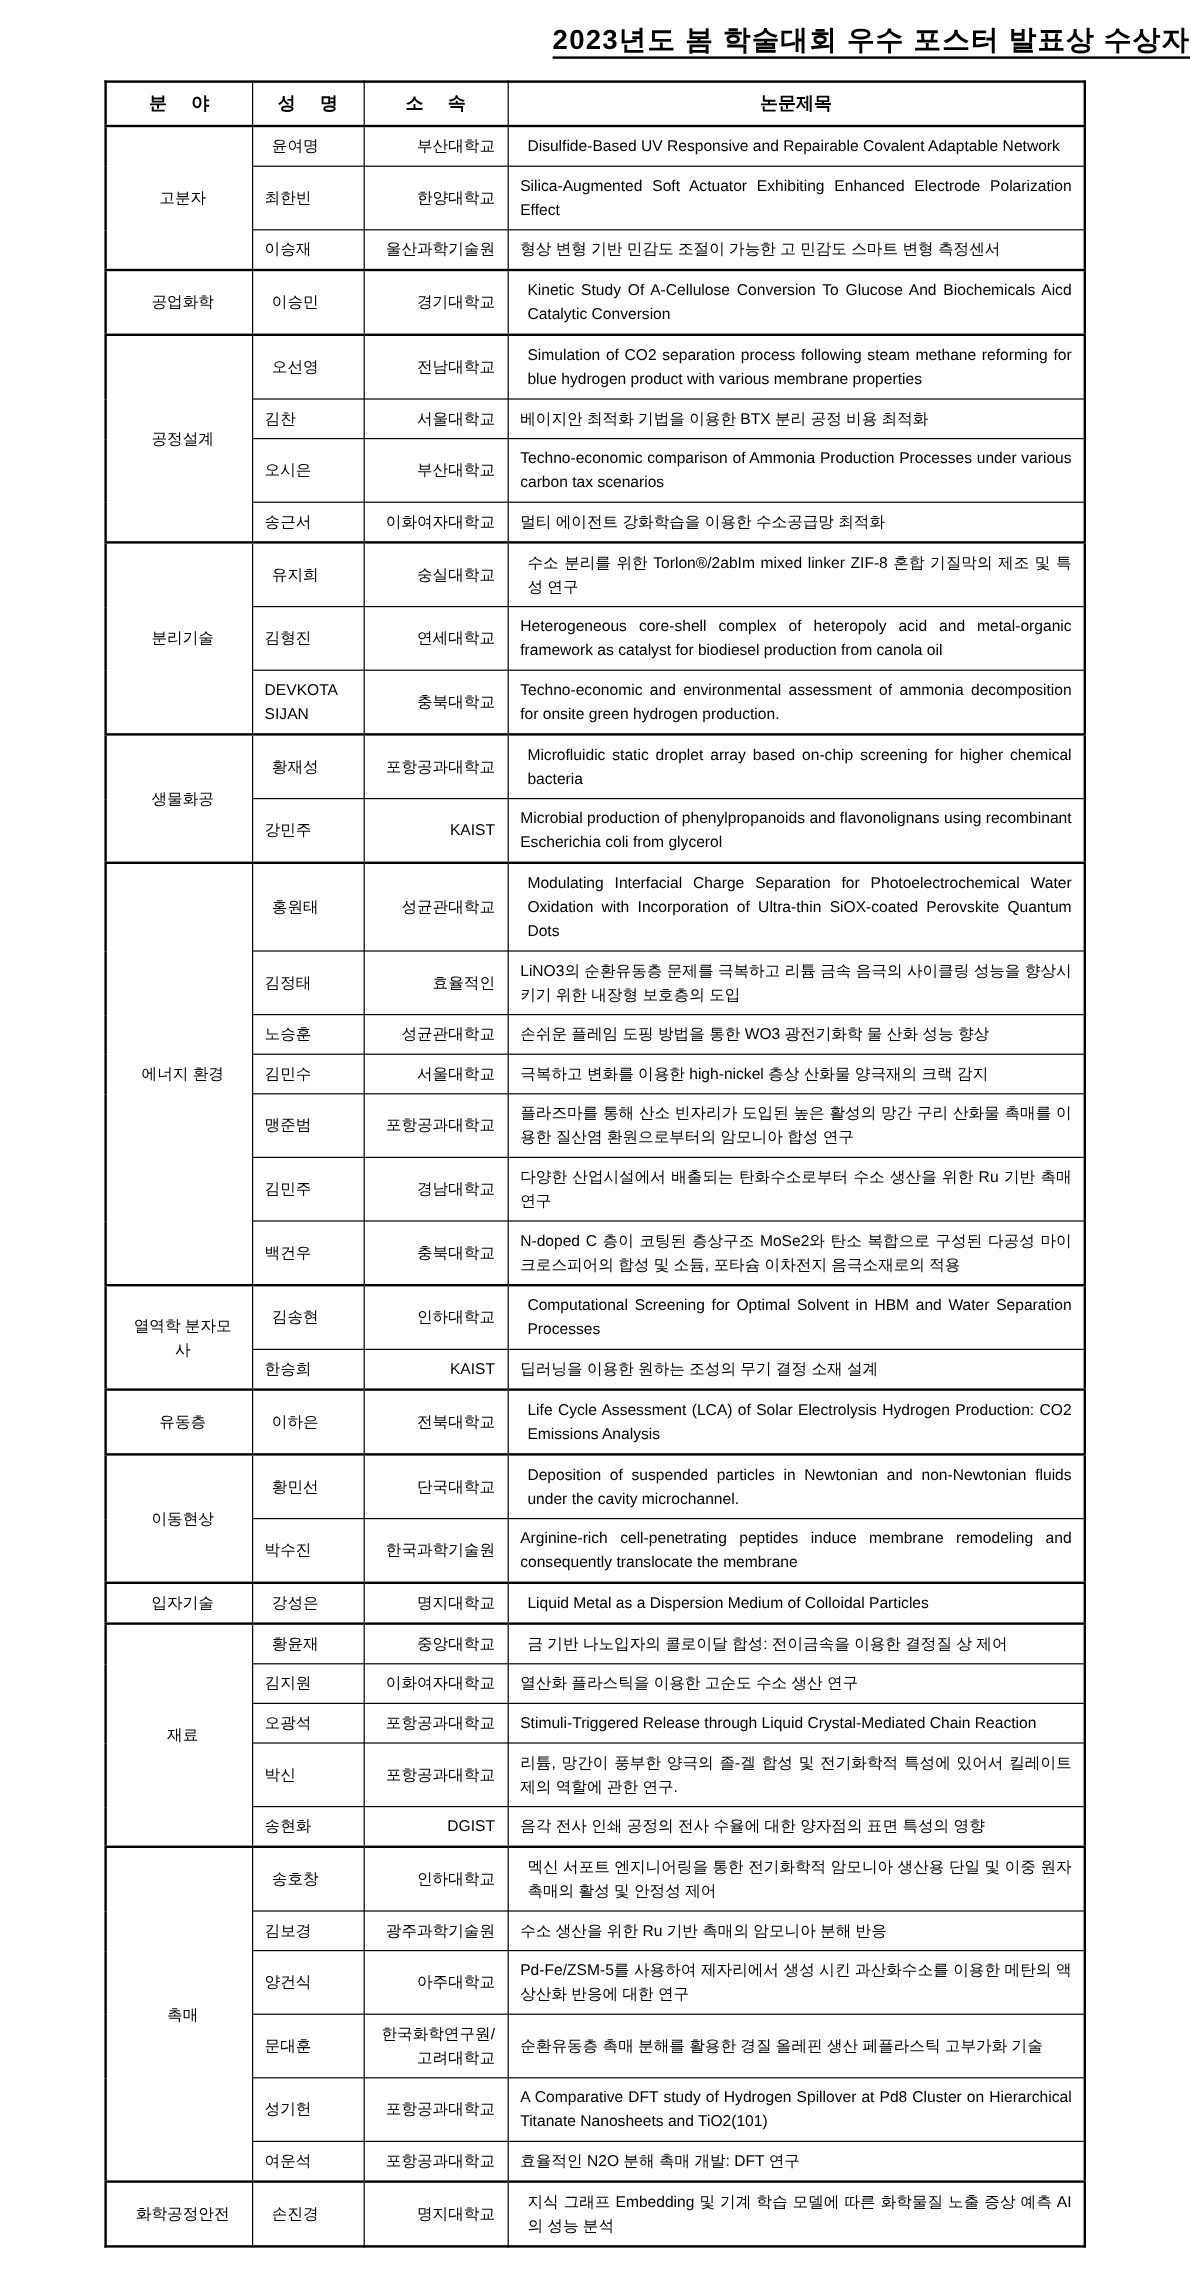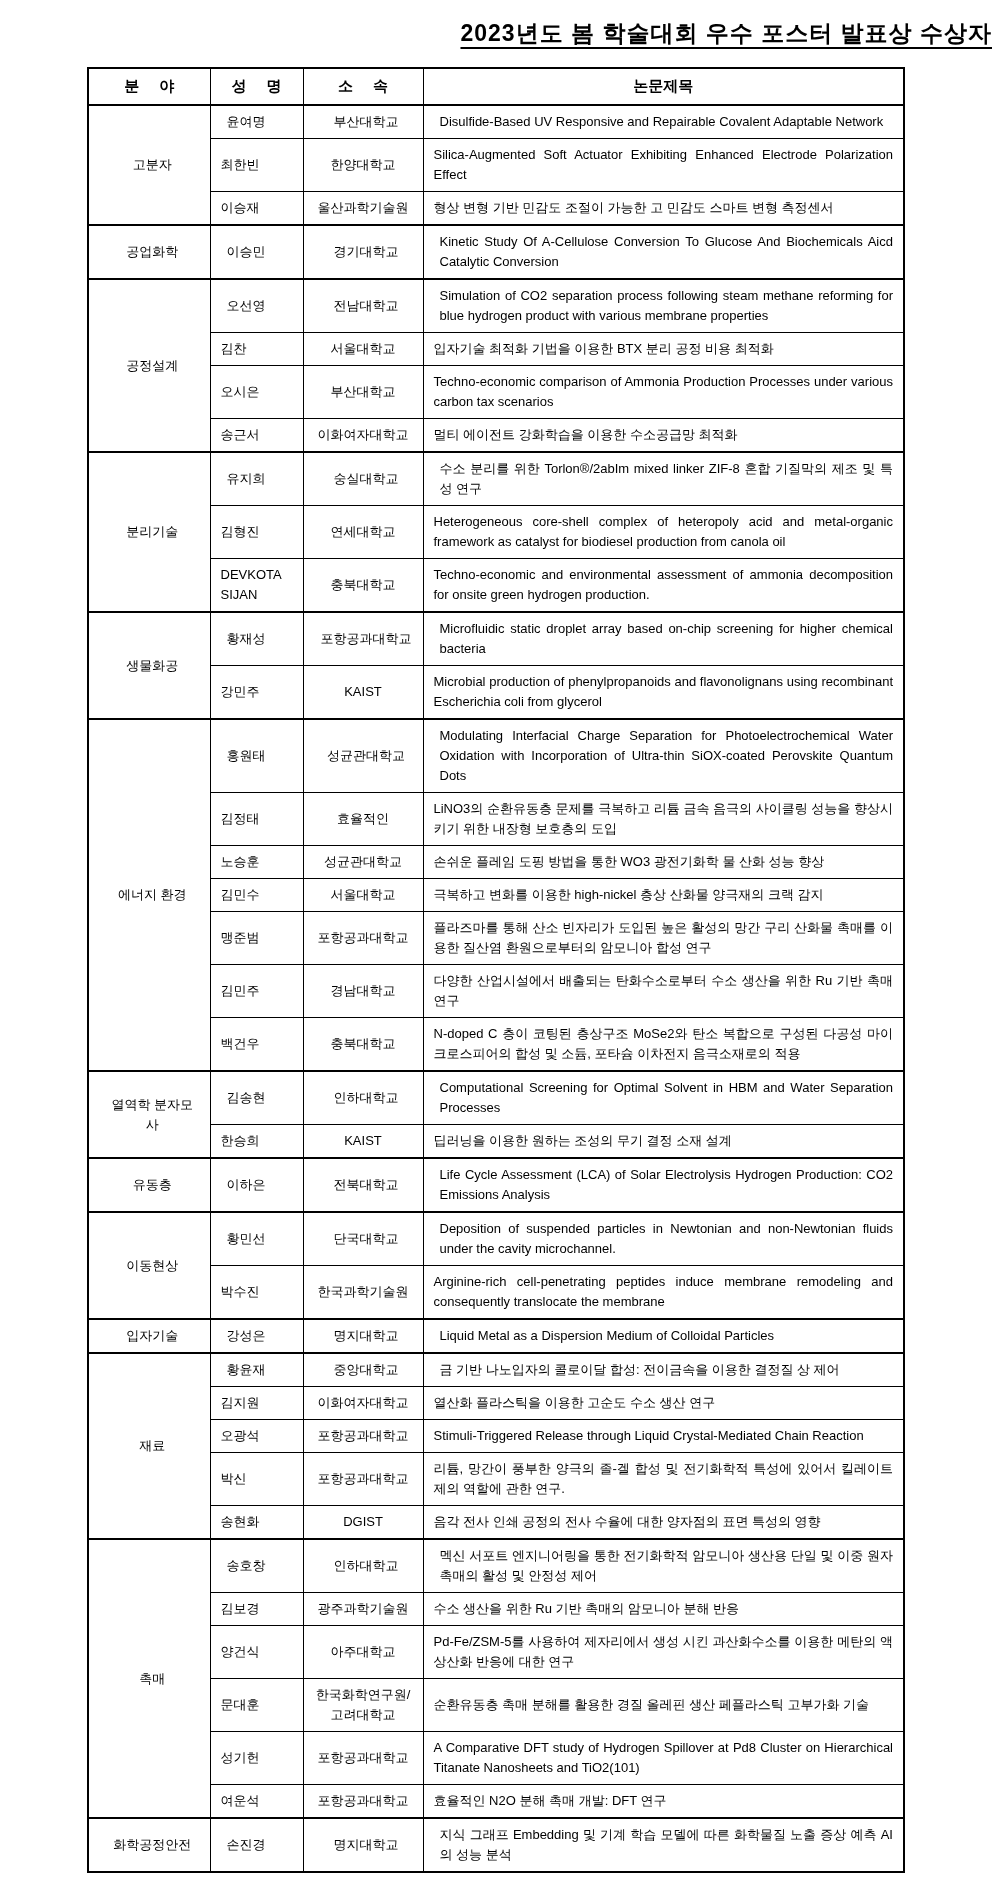--- a/index.html
+++ b/index.html
@@ -56,21 +56,21 @@
   }
   td.field {
     text-align: center;
     padding: 6px 4px;
     margin-left: 11px;
   }
   td.name {
     text-align: left;
   }
   td.affil {
-    text-align: center;
+    text-align: right;
     padding: 6px 8px;
   }
   td.title-col {
     text-align: justify;
     text-justify: inter-word;
     padding: 6px 12px;
   }
   tr.group-start td {
     border-top: 2px solid #000000;
     padding-left: 16px;
@@ -123,21 +123,21 @@
       </tr>
       <tr class="group-start">
         <td class="field" rowspan="4">공정설계</td>
         <td class="name">오선영</td>
         <td class="affil">전남대학교</td>
         <td class="title-col">Simulation of CO2 separation process following steam methane reforming for blue hydrogen product with various membrane properties</td>
       </tr>
       <tr>
         <td class="name">김찬</td>
         <td class="affil">서울대학교</td>
-        <td class="title-col">입자기술 최적화 기법을 이용한 BTX 분리 공정 비용 최적화</td>
+        <td class="title-col">베이지안 최적화 기법을 이용한 BTX 분리 공정 비용 최적화</td>
       </tr>
       <tr>
         <td class="name">오시은</td>
         <td class="affil">부산대학교</td>
         <td class="title-col">Techno-economic comparison of Ammonia Production Processes under various carbon tax scenarios</td>
       </tr>
       <tr>
         <td class="name">송근서</td>
         <td class="affil">이화여자대학교</td>
         <td class="title-col">멀티 에이전트 강화학습을 이용한 수소공급망 최적화</td>

